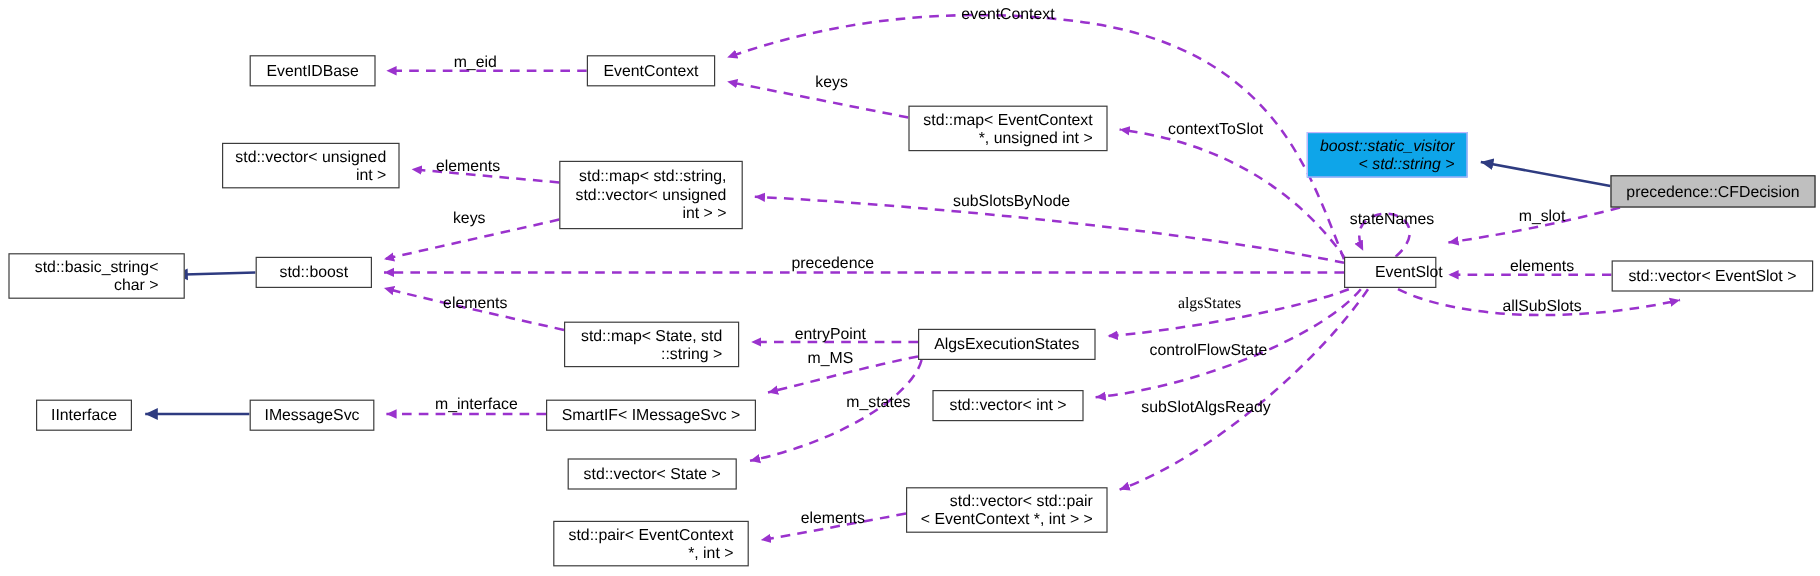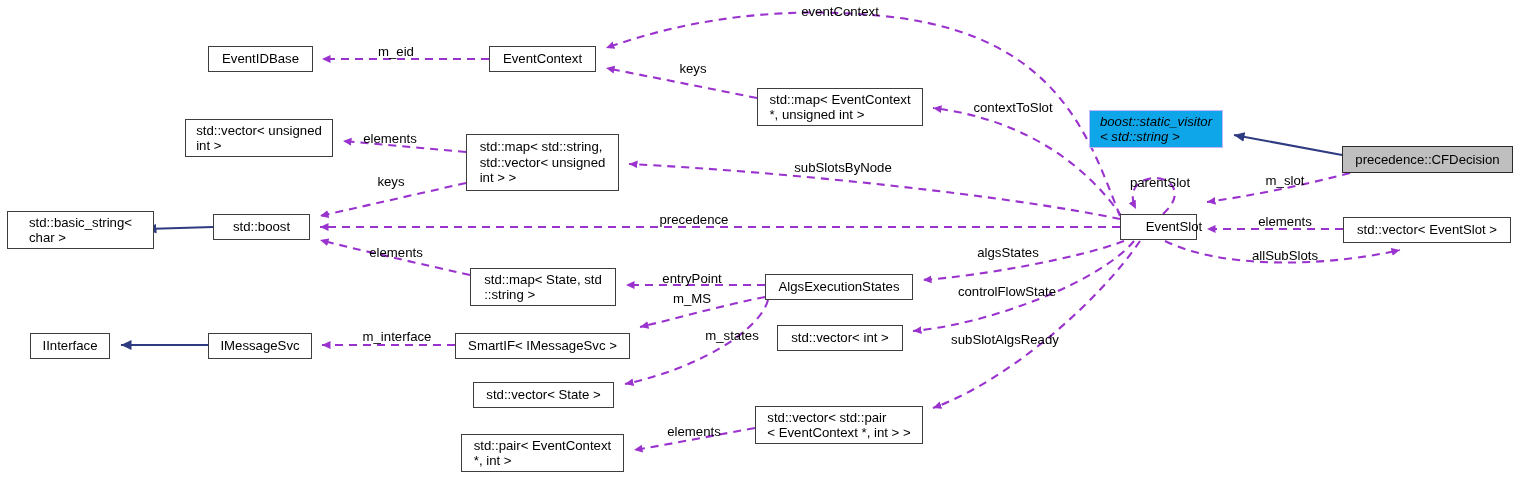--- a/index.html
+++ b/index.html
@@ -27,21 +27,21 @@
     pointer-events: none;
   }
   .node {
     position: absolute;
     box-sizing: border-box;
     border: 1px solid #3d3d3d;
     background: #ffffff;
     color: #000000;
     font-size: 13.2px;
     line-height: 15.4px;
-    text-align: left;
+    text-align: right;
     display: flex;
     align-items: center;
     justify-content: center;
     white-space: pre;
     z-index: 3;
   }
   .node.highlight {
     background: #bfbfbf;
     border: 1px solid #2b2b2b;
   }
@@ -168,24 +168,24 @@
       <div class="edge-label" style="left: 693px; top: 68px;">keys</div>
       <div class="edge-label" style="left: 1013px; top: 107px;">contextToSlot</div>
       <div class="edge-label" style="left: 390px; top: 138px;">elements</div>
       <div class="edge-label" style="left: 843px; top: 167px;">subSlotsByNode</div>
       <div class="edge-label" style="left: 391px; top: 181px;">keys</div>
       <div class="edge-label" style="left: 1285px; top: 180px;">m_slot</div>
       <div class="edge-label" style="left: 694px; top: 219px;">precedence</div>
       <div class="edge-label" style="left: 1285px; top: 221px;">elements</div>
       <div class="edge-label" style="left: 1285px; top: 255px;">allSubSlots</div>
       <div class="edge-label" style="left: 396px; top: 252px;">elements</div>
-      <div class="edge-label" style="left: 1008px; top: 252px;">algsStates</div>
+      <div class="edge-label" style="left: 1008px; top: 252px; font-family: Liberation Serif, serif;">algsStates</div>
       <div class="edge-label" style="left: 692px; top: 278px;">entryPoint</div>
       <div class="edge-label" style="left: 1007px; top: 291px;">controlFlowState</div>
       <div class="edge-label" style="left: 692px; top: 298px;">m_MS</div>
       <div class="edge-label" style="left: 692px; top: 335px; margin-left: 40px;">m_states</div>
       <div class="edge-label" style="left: 397px; top: 336px;">m_interface</div>
       <div class="edge-label" style="left: 1005px; top: 339px;">subSlotAlgsReady</div>
-      <div class="edge-label" style="left: 1160px; top: 182px;">parentSlot</div>
+      <div class="edge-label" style="left: 1160px; top: 182px;">stateNames</div>
       <div class="edge-label" style="left: 694px; top: 431px;">elements</div>
     </div>
 
 </div>
 
 </body></html>

